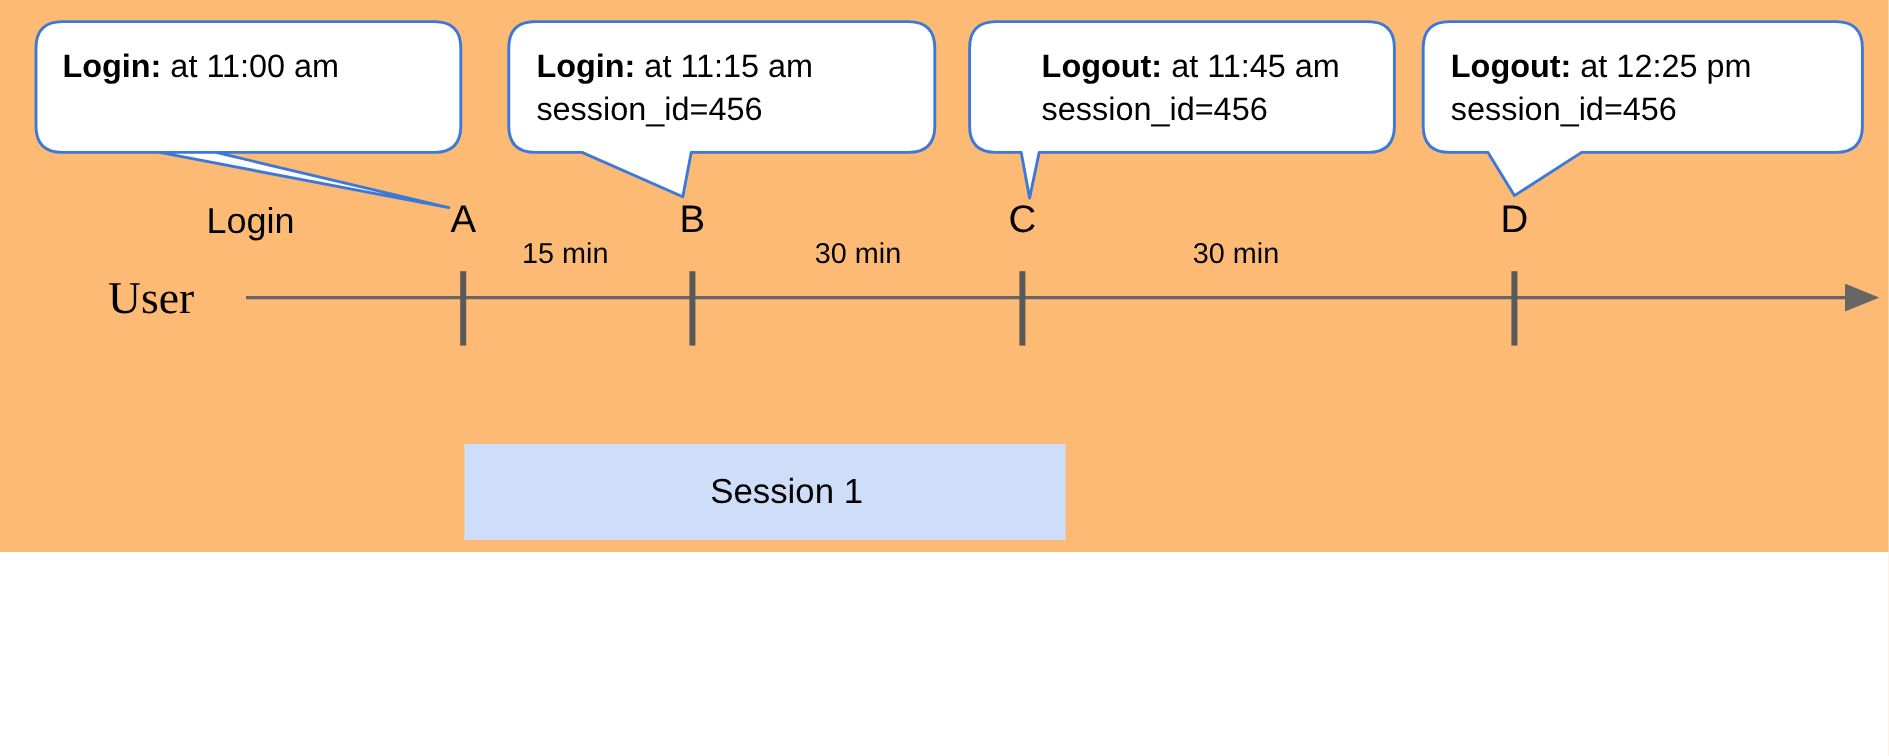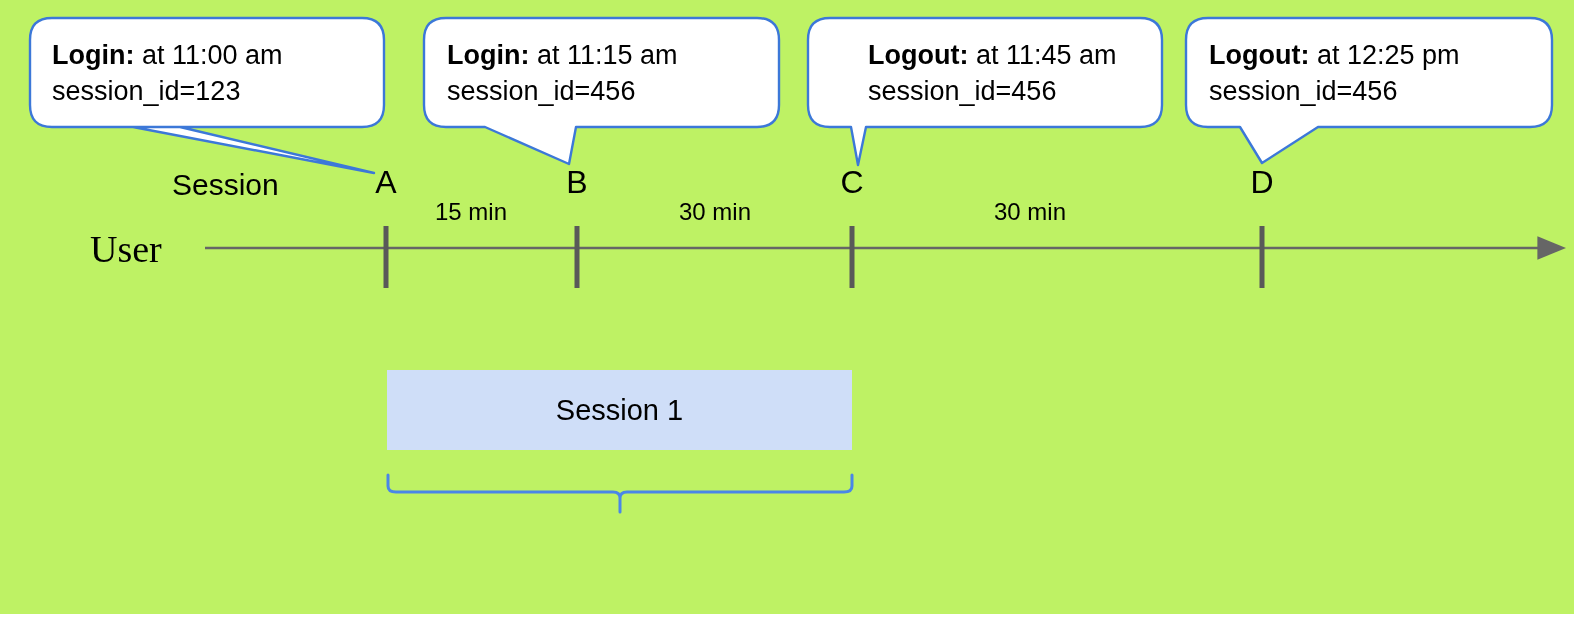--- a/index.html
+++ b/index.html
@@ -7,22 +7,22 @@
     padding: 0;
     background: #ffffff;
   }
   body {
     font-family: "Liberation Sans", sans-serif;
     color: #000000;
   }
   #canvas {
     position: relative;
     width: 1574px;
-    height: 614px;
-    background: #bef264;
+    height: 460px;
+    background: #fdba74;
     overflow: hidden;
   }
   .svg-layer {
     position: absolute;
     left: 0;
     top: 0;
     width: 1574px;
     height: 630px;
   }
   .callout-text {
@@ -105,48 +105,47 @@
     <line x1="577" y1="226" x2="577" y2="288" stroke="#595959" stroke-width="5"></line>
     <line x1="852" y1="226" x2="852" y2="288" stroke="#595959" stroke-width="5"></line>
     <line x1="1262" y1="226" x2="1262" y2="288" stroke="#595959" stroke-width="5"></line>
 
     <path d="M 388 475 L 388 486 Q 388 492 396 492 L 613 492 Q 620 492 620 498 L 620 512 L 620 498 Q 620 492 627 492 L 844 492 Q 852 492 852 486 L 852 475" fill="none" stroke="#4a86e8" stroke-width="3" stroke-linecap="round" stroke-linejoin="round"></path>
 
   </svg>
 
   <div class="callout-text" style="left:52px; top:37px;">
     <div><span class="lead">Login:</span><span> at 11:00 am</span></div>
-    <div>session_id=123</div>
   </div>
 
   <div class="callout-text" style="left:447px; top:37px;">
     <div><span class="lead">Login:</span><span> at 11:15 am</span></div>
     <div>session_id=456</div>
   </div>
 
   <div class="callout-text" style="left:868px; top:37px;">
     <div><span class="lead">Logout:</span><span> at 11:45 am</span></div>
     <div>session_id=456</div>
   </div>
 
   <div class="callout-text" style="left:1209px; top:37px;">
     <div><span class="lead">Logout:</span><span> at 12:25 pm</span></div>
     <div>session_id=456</div>
   </div>
 
-  <div class="axis-label-events" style="left:172px; top:168px;">Session</div>
+  <div class="axis-label-events" style="left:172px; top:168px;">Login</div>
   <div class="axis-label-user" style="left:90px; top:227px;font-family:Liberation Serif, serif;">User</div>
 
   <div class="tick-letter" style="left:366px; top:164px; width:40px;">A</div>
   <div class="tick-letter" style="left:557px; top:164px; width:40px;">B</div>
   <div class="tick-letter" style="left:832px; top:164px; width:40px;">C</div>
   <div class="tick-letter" style="left:1242px; top:164px; width:40px;">D</div>
 
   <div class="interval-label" style="left:401px; top:198px; width:140px;text-align:center;">15 min</div>
   <div class="interval-label" style="left:645px; top:198px; width:140px;">30 min</div>
   <div class="interval-label" style="left:960px; top:198px; width:140px;">30 min</div>
 
-  <div class="session-box" style="left:387px; top:370px; width:465px; height:80px;">
+  <div class="session-box" style="left:387px; top:370px; width:465px; height:80px;padding-left:36px;">
     <span>Session 1</span>
   </div>
 
 
 </div>
 
 </body></html>

